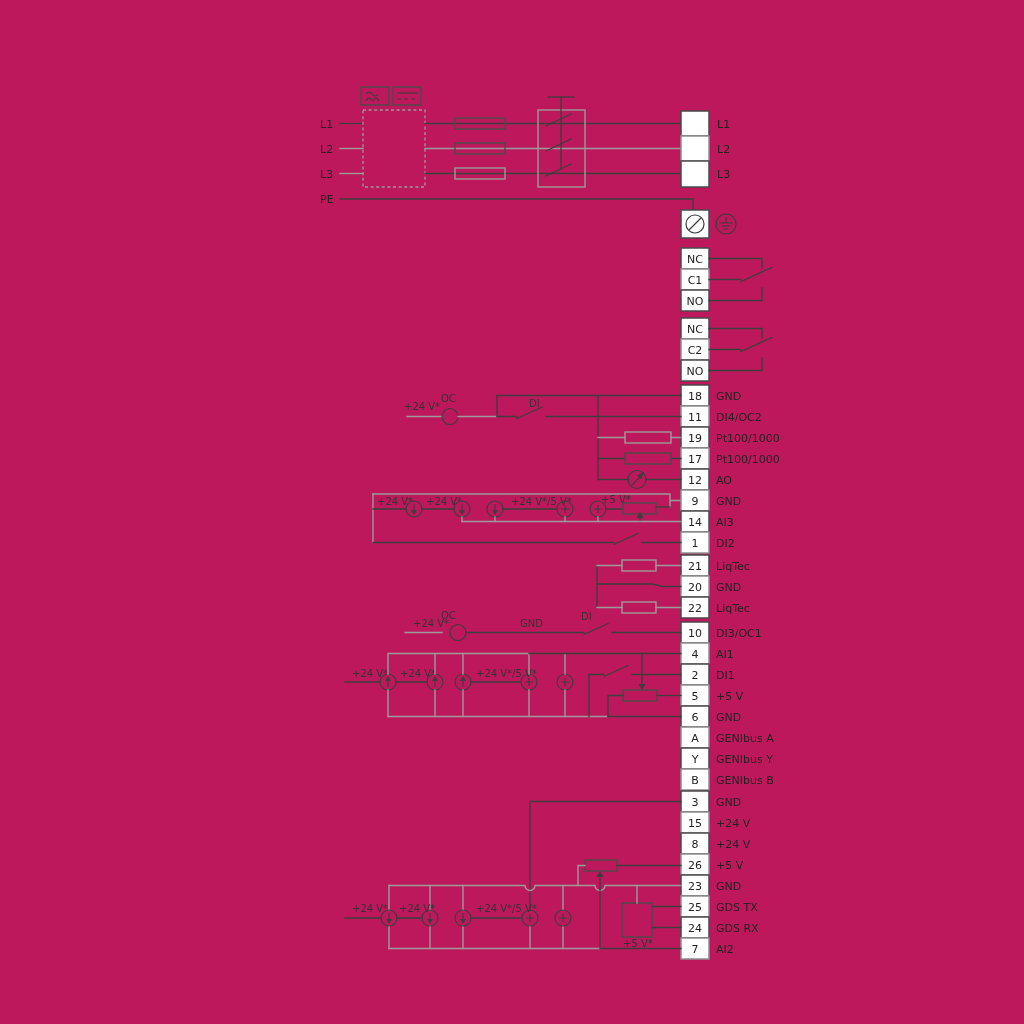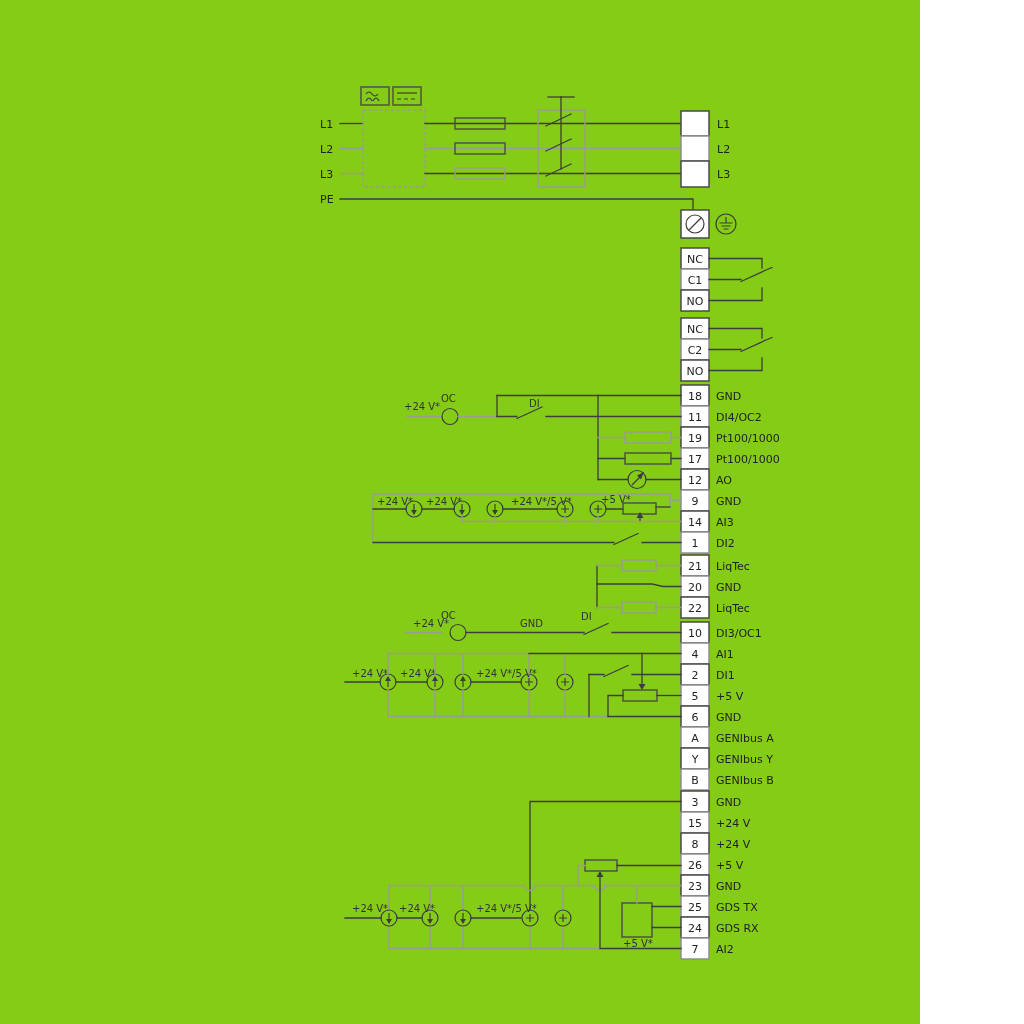--- a/index.html
+++ b/index.html
@@ -1,16 +1,16 @@
 <!DOCTYPE html>
 <html><head>
 <meta charset="utf-8">
 <style>
   html,body{margin:0;padding:0;background:#ffffff;}
-  .stage{position:relative;width:920px;height:1024px;background:#84cc16;overflow:hidden;
+  .stage{position:relative;width:1024px;height:1024px;background:#be185d;overflow:hidden;
          font-family:"DejaVu Sans", sans-serif;text-align:right;}
   svg text{font-family:"DejaVu Sans", sans-serif;fill:#222;}
   .txt{font-size:11px;}
   .num{font-size:11px;text-anchor:middle;}
   .ann{font-size:10px;fill:#333;}
   .w{stroke:#3d3d3d;stroke-width:1.3;fill:none;stroke-linecap:square;}
   .wg{stroke:#9b9b9b;stroke-width:1.4;fill:none;stroke-linecap:square;}
   .cell{fill:#ffffff;stroke:#4a4a4a;stroke-width:1.5;}
   .cellg{fill:#ffffff;stroke:#8f8f8f;stroke-width:1.5;}
   .box{fill:none;stroke:#4a4a4a;stroke-width:1.4;}

